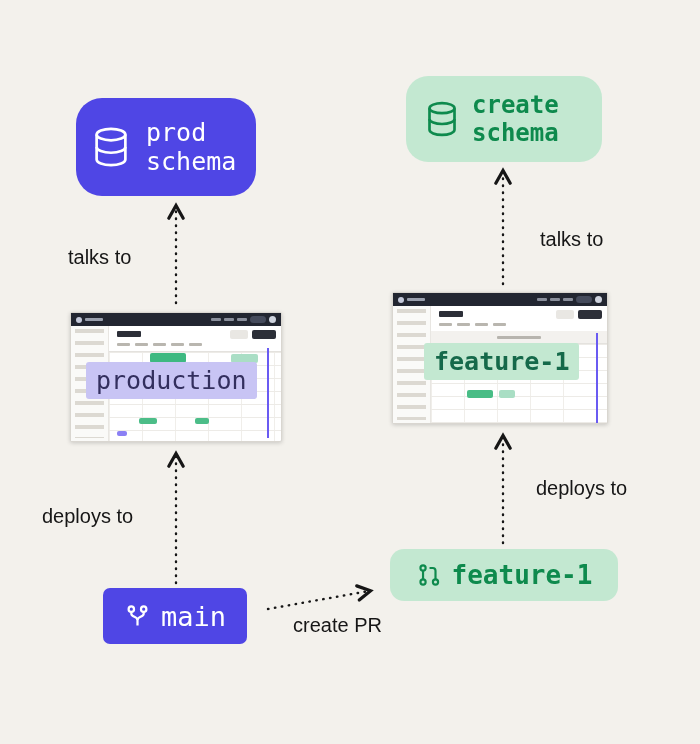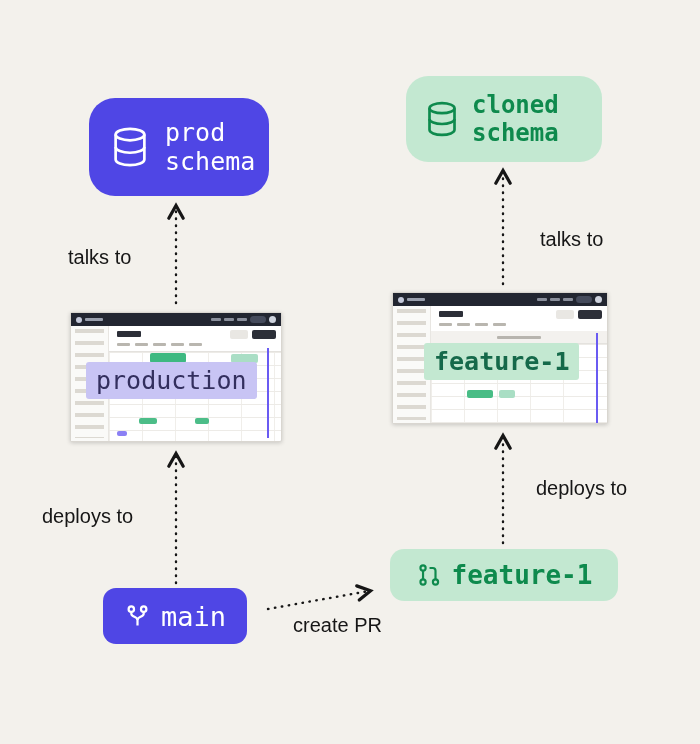--- a/index.html
+++ b/index.html
@@ -10,33 +10,33 @@
   body{font-family:"Liberation Sans",sans-serif;}
   .canvas{position:relative;width:700px;height:744px;background:var(--page-bg);overflow:hidden;}
 
   .arrows{position:absolute;inset:0;z-index:2;pointer-events:none;}
 
   
   .node{position:absolute;display:flex;align-items:center;z-index:3;}
   .icon{display:inline-flex;}
   .icon svg{width:100%;height:100%;fill:none;stroke:currentColor;}
 
-  #prod-box{left:89px;top:98px;width:180px;height:98px;border-radius:26px;
-    background:var(--indigo);color:#fff;padding-left:18px;gap:12px;}
+  #prod-box{left:76px;top:98px;width:180px;height:98px;border-radius:26px;
+    background:var(--indigo);color:#fff;padding-left:12px;gap:12px;}
   #prod-box .icon{width:46px;height:46px;}
   #prod-box .icon svg{stroke-width:1.4;}
   #cloned-box{left:406px;top:76px;width:196px;height:86px;border-radius:22px;
     background:var(--green-bg);color:var(--green-fg);padding-left:16px;gap:10px;}
   #cloned-box .icon{width:40px;height:40px;}
   #cloned-box .icon svg{stroke-width:1.6;}
   .node-lines{display:flex;flex-direction:column;font-family:"DejaVu Sans Mono",monospace;line-height:1.18;}
   #prod-box .node-lines{font-size:25px;}
   #cloned-box .node-lines{font-size:24px;font-weight:bold;}
 
-  #main-pill{left:103px;top:588px;width:144px;height:56px;border-radius:13px;
+  #main-pill{left:103px;top:588px;width:144px;height:56px;border-radius:7px;
     background:var(--indigo);color:#fff;justify-content:center;gap:10px;}
   #main-pill .node-label{font-family:"DejaVu Sans Mono",monospace;font-size:27px;}
   #main-pill .icon{width:27px;height:27px;}
   #main-pill .icon svg{stroke-width:2;}
 
   #feature-pill{left:390px;top:549px;width:228px;height:52px;border-radius:14px;
     background:var(--green-bg);color:var(--green-fg);justify-content:center;gap:10px;}
   #feature-pill .node-label{font-family:"DejaVu Sans Mono",monospace;font-size:26px;font-weight:bold;}
   #feature-pill .icon{width:26px;height:26px;}
   #feature-pill .icon svg{stroke-width:2;}
@@ -130,21 +130,21 @@
 
   <div class="node" id="cloned-box">
     <span class="icon">
       <svg viewBox="0 0 24 24">
           <ellipse cx="12" cy="5.5" rx="7.5" ry="3"></ellipse>
         <path d="M4.5 5.5v6.5c0 1.7 3.4 3 7.5 3s7.5-1.3 7.5-3V5.5"></path>
         <path d="M4.5 12v6.5c0 1.7 3.4 3 7.5 3s7.5-1.3 7.5-3V12"></path>
         </svg>
     </span>
     <span class="node-lines">
-      <span>cloned</span>
+      <span>create</span>
       <span>schema</span>
     </span>
   </div>
 
   <div class="mini" id="mini-prod">
     <div class="mini-nav">
       <span class="m-logo"></span>
       <span class="m-navtext"></span>
       <span class="m-sp"></span>
       <span class="m-navitem"></span>

